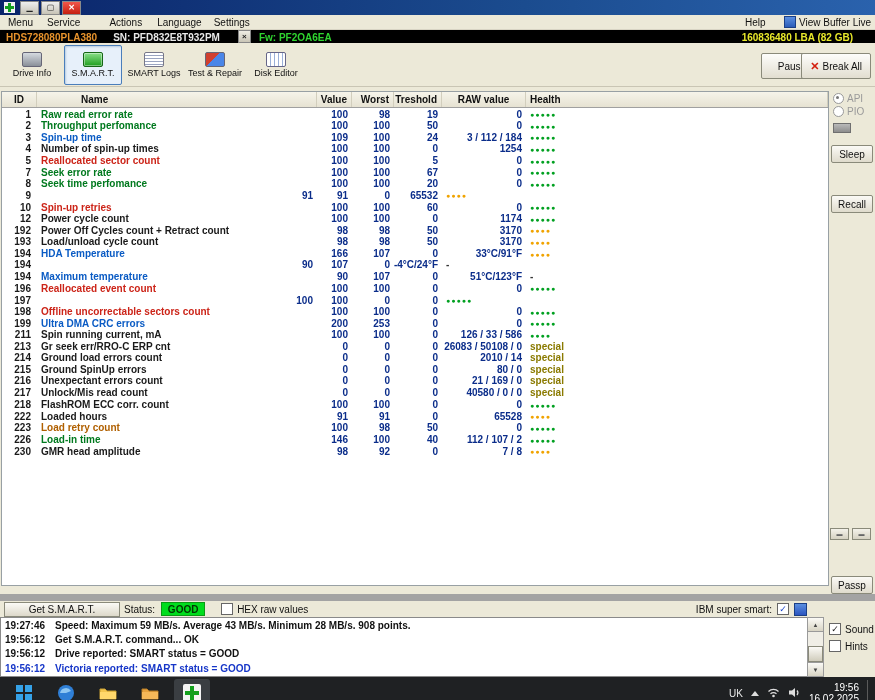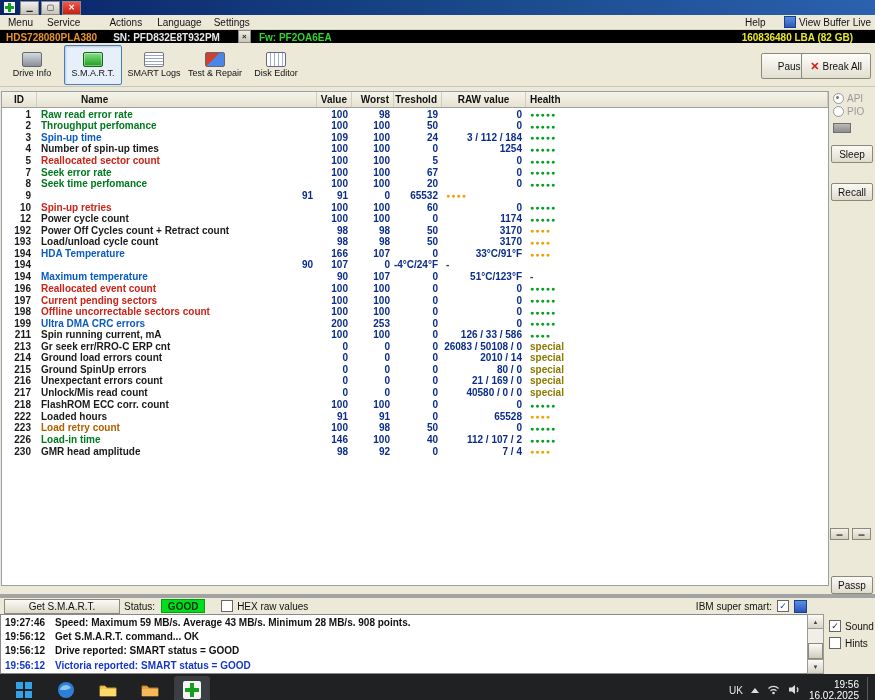--- a/index.html
+++ b/index.html
@@ -74,21 +74,21 @@
   .radio-row{position:absolute;left:6px;display:flex;align-items:center;gap:3px;color:#9a9a9a;}
   .radio{width:9px;height:9px;border-radius:50%;border:1px solid #999;background:#fff;position:relative;}
   .radio.sel::after{content:"";position:absolute;left:2px;top:2px;width:3px;height:3px;border-radius:50%;background:#777;}
   .chip{position:absolute;left:6px;top:36px;width:16px;height:8px;background:linear-gradient(#b9b9b9,#8d8d8d);border:1px solid #6f6f6f;}
   .sbtn{position:absolute;left:4px;width:40px;height:16px;display:flex;align-items:center;justify-content:center;
     background:linear-gradient(#fbfaf6,#dfdbcc);border:1px solid #8a8a7a;border-radius:2px;font-size:10px;color:#111;}
   .mini-btns{position:absolute;left:3px;top:441px;display:flex;gap:3px;}
   .mini{width:17px;height:10px;background:linear-gradient(#f4f2ea,#d6d2c2);border:1px solid #8a8a7a;display:flex;align-items:center;justify-content:center;font-size:6px;color:#666;}
 
   
-  .statusbar{height:16px;background:#ece9d8;border-top:4px solid #a3a3a3;display:flex;align-items:center;position:relative;font-size:10px;color:#111;}
+  .statusbar{height:16px;background:#ece9d8;border-top:7px solid #a3a3a3;display:flex;align-items:center;position:relative;font-size:10px;color:#111;}
   .btn3d{background:linear-gradient(#fbfaf6,#ddd9ca);border:1px solid #8a8a7a;display:flex;align-items:center;justify-content:center;}
   .get-smart{width:114px;height:13px;margin-left:4px;}
   .status-label{margin-left:4px;text-align:center;}
   .good{width:42px;height:12px;margin-left:6px;background:#00dd1d;border:1px solid #0a9a14;color:#003300;font-weight:bold;
     display:flex;align-items:center;justify-content:center;}
   .cbrow{display:flex;align-items:center;gap:4px;}
   .hexrow{margin-left:16px;}
   .cb{width:10px;height:10px;background:#fff;border:1px solid #666;display:flex;align-items:center;justify-content:center;font-size:9px;line-height:9px;color:#222;}
   .cb.blue{color:#1a44c8;}
   .ibm{position:absolute;right:68px;display:flex;align-items:center;gap:5px;}
@@ -336,21 +336,20 @@
             <span class="c id">196</span>
             <span class="c nm" style="color:#cc2418">Reallocated event count</span>
             <span class="c v" style="color:#0b2d8a">100</span>
             <span class="c v" style="color:#0b2d8a">100</span>
             <span class="c v" style="color:#0b2d8a">0</span>
             <span class="c raw" style="color:#0b2d8a">0</span>
             <span class="c hl"><span class="dots" style="color:#00a020">●●●●●</span></span>
           </div>
           <div class="trow">
             <span class="c id">197</span>
-            <span class="c nm" style="color:#cc2418">Current pending sectors</span>
             <span class="c v" style="color:#0b2d8a">100</span>
             <span class="c v" style="color:#0b2d8a">100</span>
             <span class="c v" style="color:#0b2d8a">0</span>
             <span class="c raw" style="color:#0b2d8a">0</span>
             <span class="c hl"><span class="dots" style="color:#00a020">●●●●●</span></span>
           </div>
           <div class="trow">
             <span class="c id">198</span>
             <span class="c nm" style="color:#cc2418">Offline uncorrectable sectors count</span>
             <span class="c v" style="color:#0b2d8a">100</span>
@@ -457,38 +456,38 @@
             <span class="c v" style="color:#0b2d8a">40</span>
             <span class="c raw" style="color:#0b2d8a">112 / 107 / 2</span>
             <span class="c hl"><span class="dots" style="color:#00a020">●●●●●</span></span>
           </div>
           <div class="trow">
             <span class="c id">230</span>
             <span class="c nm" style="color:#1a1a1a">GMR head amplitude</span>
             <span class="c v" style="color:#0b2d8a">98</span>
             <span class="c v" style="color:#0b2d8a">92</span>
             <span class="c v" style="color:#0b2d8a">0</span>
-            <span class="c raw" style="color:#0b2d8a">7 / 4</span>
+            <span class="c raw" style="color:#0b2d8a">7 / 8</span>
             <span class="c hl"><span class="dots" style="color:#f0a300">●●●●</span></span>
           </div>
         </div>
     </div>
 
     <div class="side">
       <div class="radio-row" style="top:6px">
         <span class="radio sel"></span>
         <span>API</span>
       </div>
       <div class="radio-row" style="top:19px">
         <span class="radio"></span>
         <span>PIO</span>
       </div>
       <div class="chip"></div>
       <div class="sbtn" style="top:58px">Sleep</div>
-      <div class="sbtn" style="top:96px">Recall</div>
+      <div class="sbtn" style="top:108px">Recall</div>
       <div class="mini-btns">
         <span class="mini">▬</span>
         <span class="mini">▬</span>
       </div>
       <div class="sbtn" style="top:489px">Passp</div>
     </div>
   </div>
 
   <div class="statusbar">
     <div class="btn3d get-smart">Get S.M.A.R.T.</div>

